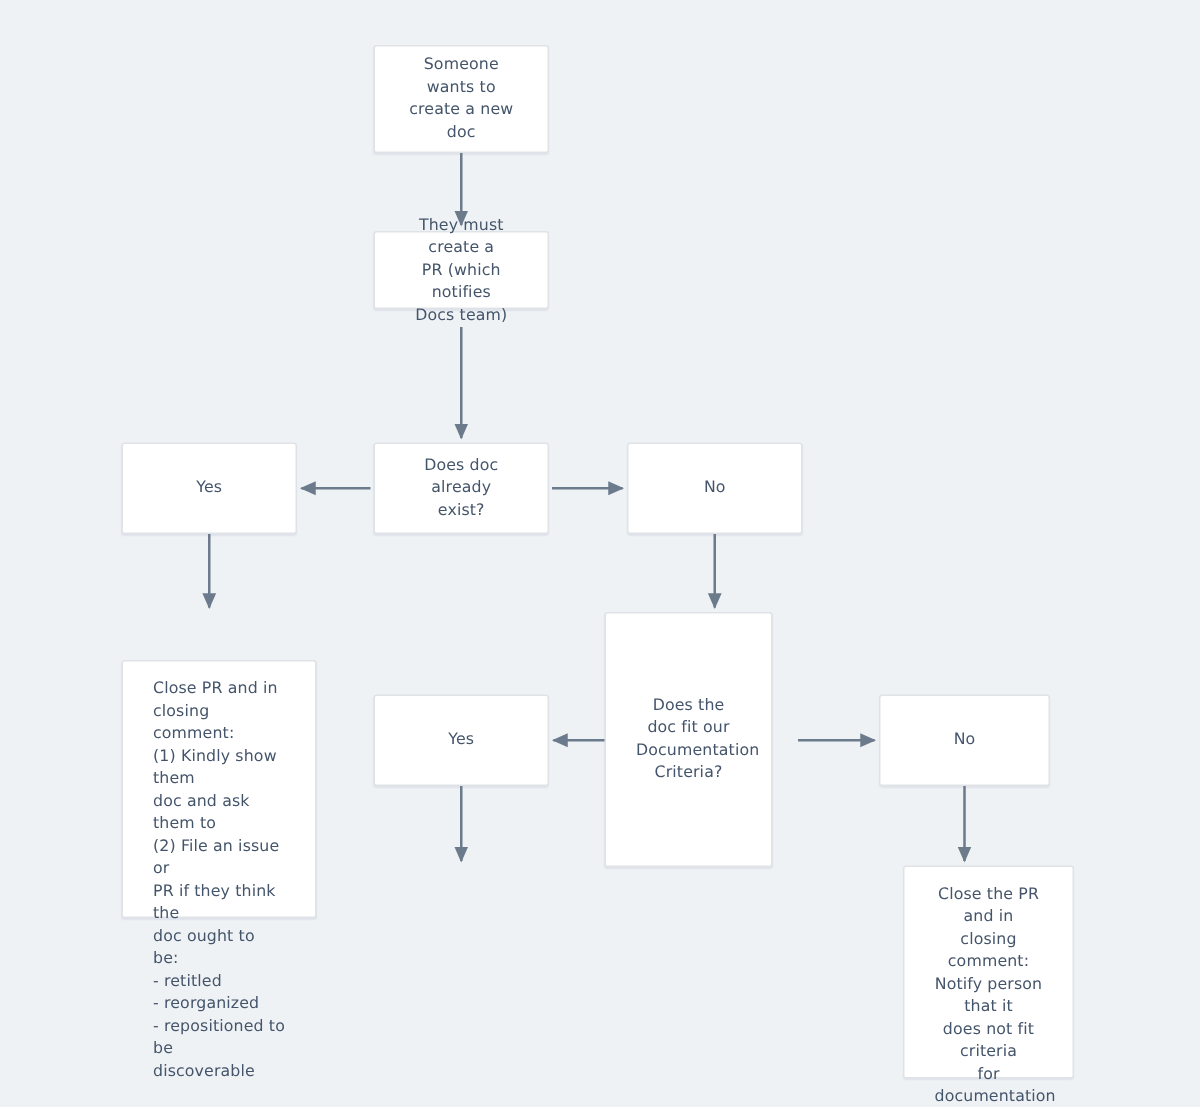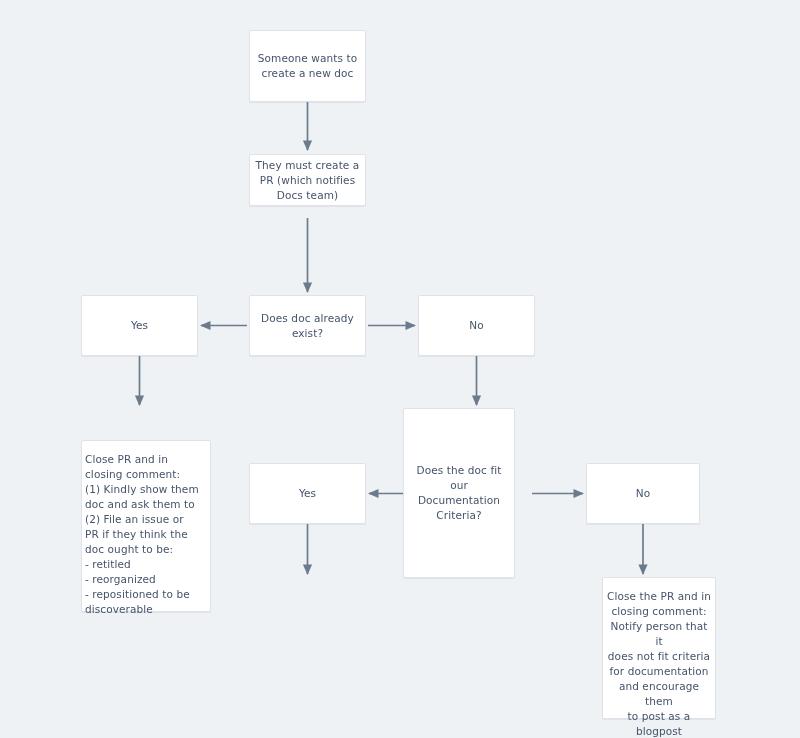--- a/index.html
+++ b/index.html
@@ -29,21 +29,21 @@
     font-size: 10.5px;
     line-height: 15px;
     letter-spacing: 0.1px;
     display: flex;
     align-items: center;
     justify-content: center;
   }
   .node .txt {
     display: block;
     width: 100%;
-    padding: 0 3px;
+    padding: 0 20px;
     box-sizing: border-box;
     white-space: pre-line;
   }
   .node.center .txt { text-align: center; }
   .node.leftalign .txt { text-align: left; }
   .node.topalign { align-items: flex-start; }
   .node.topalign .txt { padding-top: 11px; }
 
   svg.edges {
     position: absolute;

